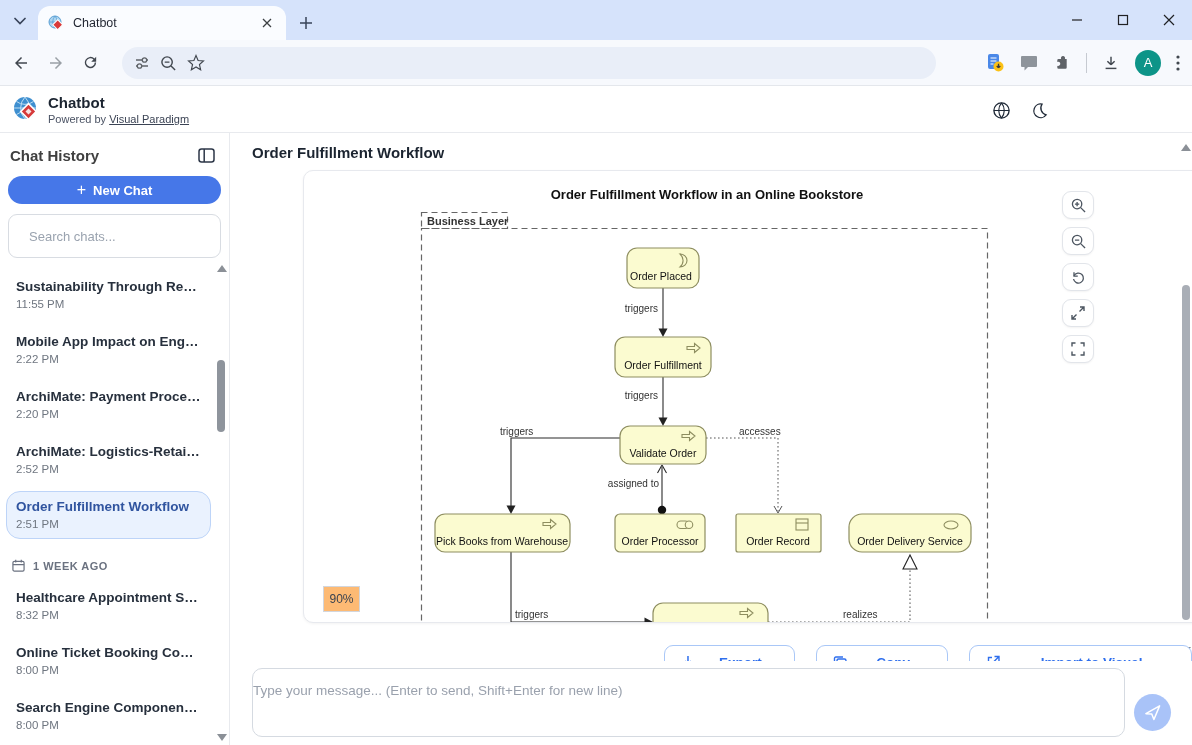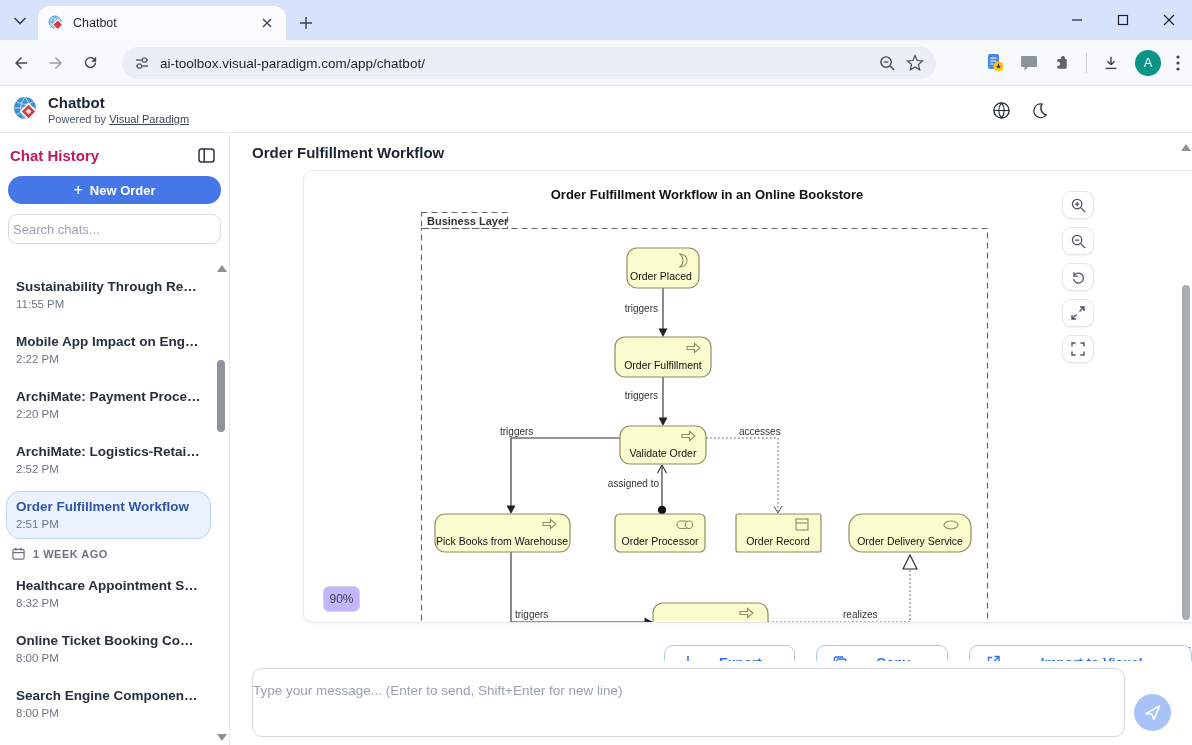--- a/index.html
+++ b/index.html
@@ -43,53 +43,53 @@
   .more-apps { position:absolute; left:1062px; top:94px; width:82px; height:28px; border-radius:14px;
                background:#17a26b; color:#fff; font-size:13px; font-weight:bold; border:none;
                display:flex; align-items:center; justify-content:center; }
   .bot-badge { position:absolute; left:1149px; top:92px; width:34px; height:34px; border-radius:50%;
                background:#fff; border:1.5px solid #c7d4e6; display:flex; align-items:center; justify-content:center; }
 
   
   .sidebar { position:absolute; top:133px; left:0; bottom:0; width:230px; background:#fff;
              border-right:1px solid #e8eaee; }
   .sb-header { display:flex; align-items:center; justify-content:space-between; padding:14px 14px 0 10px; }
-  .sb-title { font-size:15px; font-weight:bold; color:#be185d; }
+  .sb-title { font-size:15px; font-weight:bold; color:#404040; }
   .new-chat { margin:12px 8px 0; height:28px; border-radius:14px; background:#4677e8; border:none;
               width:calc(100% - 16px); color:#fff; font-size:13px; font-weight:bold;
               display:flex; align-items:center; justify-content:center; gap:7px; }
   .new-chat .plus { font-size:16px; font-weight:normal; line-height:1; }
-  .search-input { margin:10px 8px 0; width:calc(100% - 16px); height:30px; border:1px solid #d8dce2;
-                  border-radius:9px; padding:0 4px; font-size:13px; color:#333; outline:none;
+  .search-input { margin:10px 8px 0; width:calc(100% - 16px); height:44px; border:1px solid #d8dce2;
+                  border-radius:9px; padding:0 20px; font-size:13px; color:#333; outline:none;
                   font-family:inherit; }
   .search-input::placeholder { color:#9aa3af; }
   .chat-list { position:absolute; top:128px; left:0; right:14px; bottom:0; overflow:hidden; padding:10px 4px 0 6px; }
   .chat-item { padding:7px 9px 8px; border-radius:14px; margin-bottom:7px; border:1px solid transparent; }
   .chat-item .ci-title { font-size:13.5px; font-weight:bold; color:#27303d; white-space:nowrap;
                          overflow:hidden; text-overflow:ellipsis; }
   .chat-item .ci-time { font-size:11.5px; color:#6f7680; margin-top:4px; }
   .chat-item.selected { background:#eaf2fe; border-color:#bdd4f8; }
   .chat-item.selected .ci-title { color:#30549f; }
-  .section-label { display:flex; align-items:center; gap:8px; margin:8px 0 10px 6px; color:#6b7280;
+  .section-label { display:flex; align-items:center; gap:8px; margin:20px 0 10px 6px; color:#6b7280;
                    font-size:11px; font-weight:bold; letter-spacing:.5px; }
   .side-scroll { position:absolute; top:130px; right:2px; bottom:2px; width:11px; }
   .arr-up,.arr-dn { position:absolute; left:1px; width:0; height:0; border-left:5px solid transparent;
                     border-right:5px solid transparent; }
   .arr-up { top:2px; border-bottom:7px solid #8b9097; }
   .arr-dn { bottom:2px; border-top:7px solid #8b9097; }
   .side-thumb { position:absolute; left:1px; top:97px; width:8px; height:72px; background:#8e949c; border-radius:4px; }
 
   
   .main-title { position:absolute; left:252px; top:144px; font-size:15px; font-weight:bold; color:#1b2430; }
   .content-card { position:absolute; left:303px; top:170px; width:921px; height:453px; background:#fff;
                   border:1px solid #e7e9ee; border-radius:10px; box-shadow:0 1px 3px rgba(0,0,0,.05);
                   overflow:hidden; }
   .diagram-wrap { position:absolute; left:114px; top:10px; width:578px; height:443px; background:#fff; }
   .zoom-badge { position:absolute; left:19px; top:415px; width:37px; height:26px; border:1px solid #d2d6dd;
-                border-radius:6px; background:#c4b5fd; font-size:12px; color:#3a4350;
+                border-radius:0; background:#fdba74; font-size:12px; color:#3a4350;
                 display:flex; align-items:center; justify-content:center; }
   .float-tools { position:absolute; left:1062px; top:191px; display:flex; flex-direction:column; gap:8px; z-index:4; }
   .tool-btn { width:32px; height:28px; background:#fff; border:1px solid #e2e5ea; border-radius:9px;
               box-shadow:0 1px 2px rgba(0,0,0,.05); display:flex; align-items:center; justify-content:center; }
 
   .action-row { position:absolute; left:664px; top:645px; display:flex; gap:21px; z-index:1; }
   .action-btn { height:40px; background:#fff; border:1.5px solid #a9c7f7; border-radius:9px; color:#2f6fed;
                 font-size:13.5px; font-weight:bold; display:flex; align-items:flex-start; gap:8px;
                 padding:9px 16px 0; font-family:inherit; }
 
@@ -184,21 +184,20 @@
     </span>
   </div>
   <div class="omnibox">
     <span>
       <svg width="16" height="16" viewBox="0 0 16 16">
         <path d="M2 5h12M2 11h12" stroke="#5f6368" stroke-width="1.5"></path>
         <circle cx="10.5" cy="5" r="2.2" fill="#e9eef8" stroke="#5f6368" stroke-width="1.3"></circle>
         <circle cx="5.5" cy="11" r="2.2" fill="#e9eef8" stroke="#5f6368" stroke-width="1.3"></circle>
       </svg>
     </span>
-    <span class="url-text">ai-toolbox.visual-paradigm.com/app/chatbot/</span>
     <span>
       <svg width="17" height="17" viewBox="0 0 18 18">
           <circle cx="7.5" cy="7.5" r="5.5" fill="none" stroke="#41474f" stroke-width="1.5"></circle>
           <path d="M5 7.5h5M11.7 11.7L16 16" stroke="#41474f" stroke-width="1.5"></path>
         </svg>
     </span>
     <span>
       <svg width="18" height="18" viewBox="0 0 24 24">
           <path d="M12 17.3l-6.2 3.7 1.6-7L2 9.2l7.2-.6L12 2l2.8 6.6 7.2.6-5.4 4.8 1.6 7z" fill="none" stroke="#41474f" stroke-width="1.5"></path>
         </svg>
@@ -282,21 +281,21 @@
     <span class="sb-title">Chat History</span>
     <span>
       <svg width="17" height="15" viewBox="0 0 17 15">
           <rect x="1" y="1" width="15" height="13" rx="2.5" fill="none" stroke="#2c3647" stroke-width="1.5"></rect>
           <path d="M6.2 1v13" stroke="#2c3647" stroke-width="1.5"></path>
         </svg>
     </span>
   </div>
   <button class="new-chat">
     <span class="plus">+</span>
-    <span>New Order</span>
+    <span>New Chat</span>
   </button>
   <input class="search-input" placeholder="Search chats..." style="">
   <div class="chat-list">
     <div class="chat-item">
       <div class="ci-title">Sustainability Through Rene...</div>
       <div class="ci-time">11:55 PM</div>
     </div>
     <div class="chat-item">
       <div class="ci-title">Mobile App Impact on Enga...</div>
       <div class="ci-time">2:22 PM</div>

